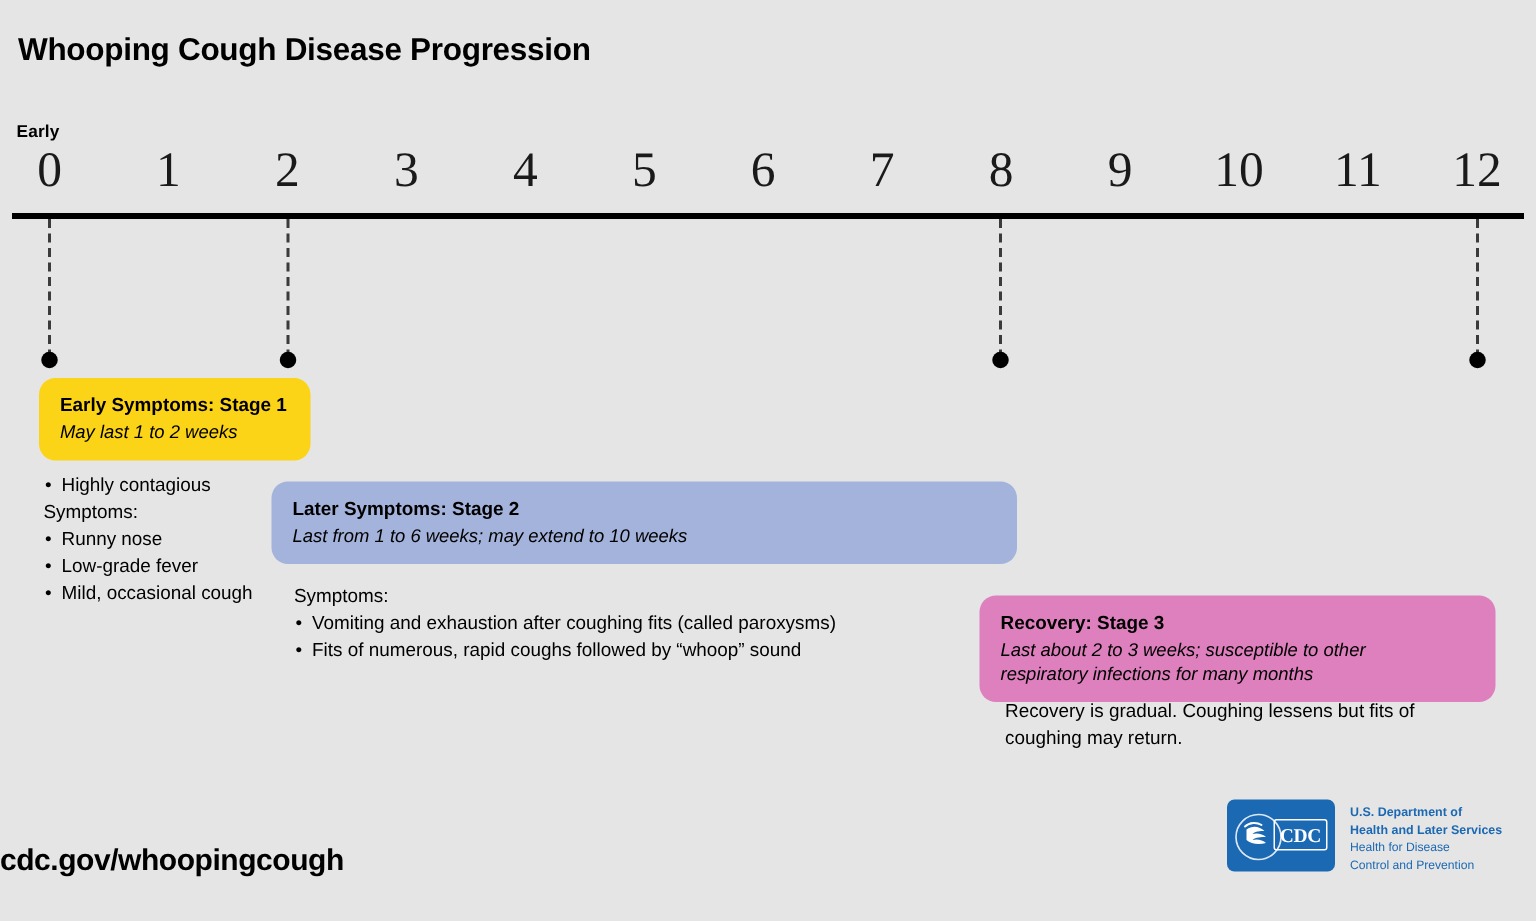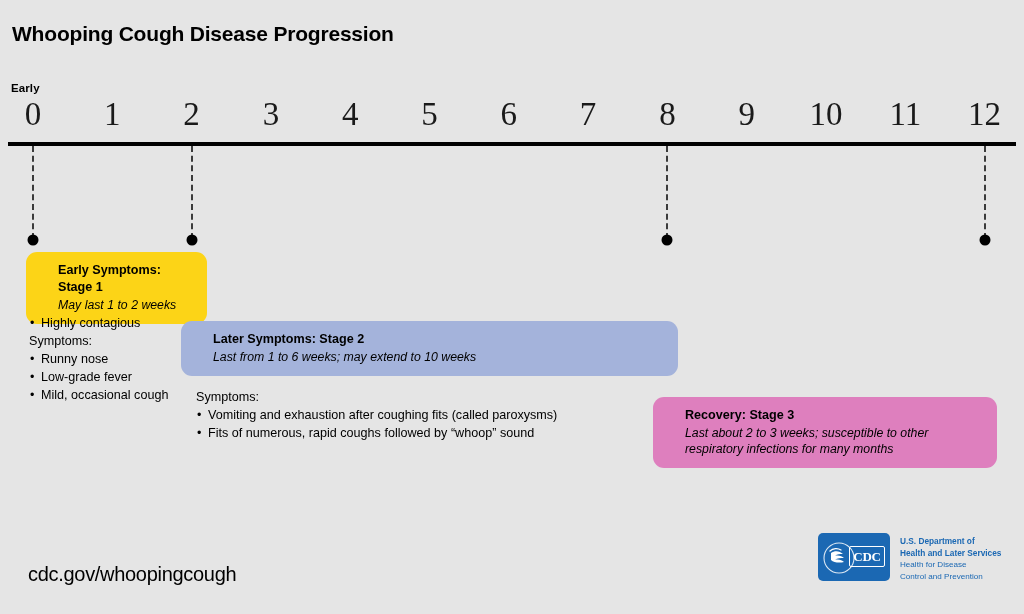--- a/index.html
+++ b/index.html
@@ -76,21 +76,21 @@
     height: 11px;
     border-radius: 50%;
     background: #000;
     transform: translate(-50%, -50%);
   }
 
   
   .stage-box {
     position: absolute;
     border-radius: 11px;
-    padding: 10px 14px 11px 32px;
+    padding: 10px 14px 11px 14px;
   }
   .stage-title {
     font-size: 12.6px;
     font-weight: bold;
     line-height: 1.35;
     color: #000;
   }
   .stage-sub {
     font-size: 12.3px;
     font-style: italic;
@@ -119,24 +119,24 @@
   .bullet-row::before {
     content: "\2022";
     position: absolute;
     left: 1px;
     top: 0;
   }
 
   
   .footer-url {
     position: absolute;
-    left: 28px;
+    left: 0;
     top: 563px;
     font-size: 20px;
-    font-weight: normal;
+    font-weight: bold;
     letter-spacing: -0.3px;
     color: #000;
   }
 
   .cdc-logo {
     position: absolute;
     left: 818px;
     top: 533px;
     width: 200px;
     height: 56px;
@@ -242,20 +242,24 @@
       <span class="plain">Symptoms:</span>
       <span class="bullet-row">Vomiting and exhaustion after coughing fits (called paroxysms)</span>
       <span class="bullet-row">Fits of numerous, rapid coughs followed by “whoop” sound</span>
     </div>
 
   <div class="stage-box box-stage3" style="left:653px; top:397px; width:344px;">
     <div class="stage-title">Recovery: Stage 3</div>
     <div class="stage-sub">Last about 2 to 3 weeks; susceptible to other</div>
     <div class="stage-sub" style="margin-top:0;">respiratory infections for many months</div>
   </div>
+  <div class="body-block" id="stage3-body" style="left:670px; top:466px; width:330px;">
+      <span class="plain">Recovery is gradual. Coughing lessens but fits of</span>
+      <span class="plain">coughing may return.</span>
+    </div>
 
   <div class="footer-url">cdc.gov/whoopingcough</div>
 
   <div class="cdc-logo">
     <div class="cdc-mark">
       <svg width="34" height="38" viewBox="0 0 34 38" style="position:absolute;left:4px;top:6px;">
         <circle cx="17" cy="19" r="15" fill="none" stroke="#ffffff" stroke-width="1.1" opacity="0.85"></circle>
         <path d="M9 14 C13 11, 18 12, 21 15 C18 15, 15 15, 13 17 C16 16, 20 17, 22 19 C19 19, 15 19, 13 21 C16 20, 20 21, 22 23 C18 24, 12 24, 9 21 Z" fill="#ffffff"></path>
         <path d="M8 12 C11 9, 16 9, 19 11" fill="none" stroke="#ffffff" stroke-width="1.3" stroke-linecap="round"></path>
       </svg>

